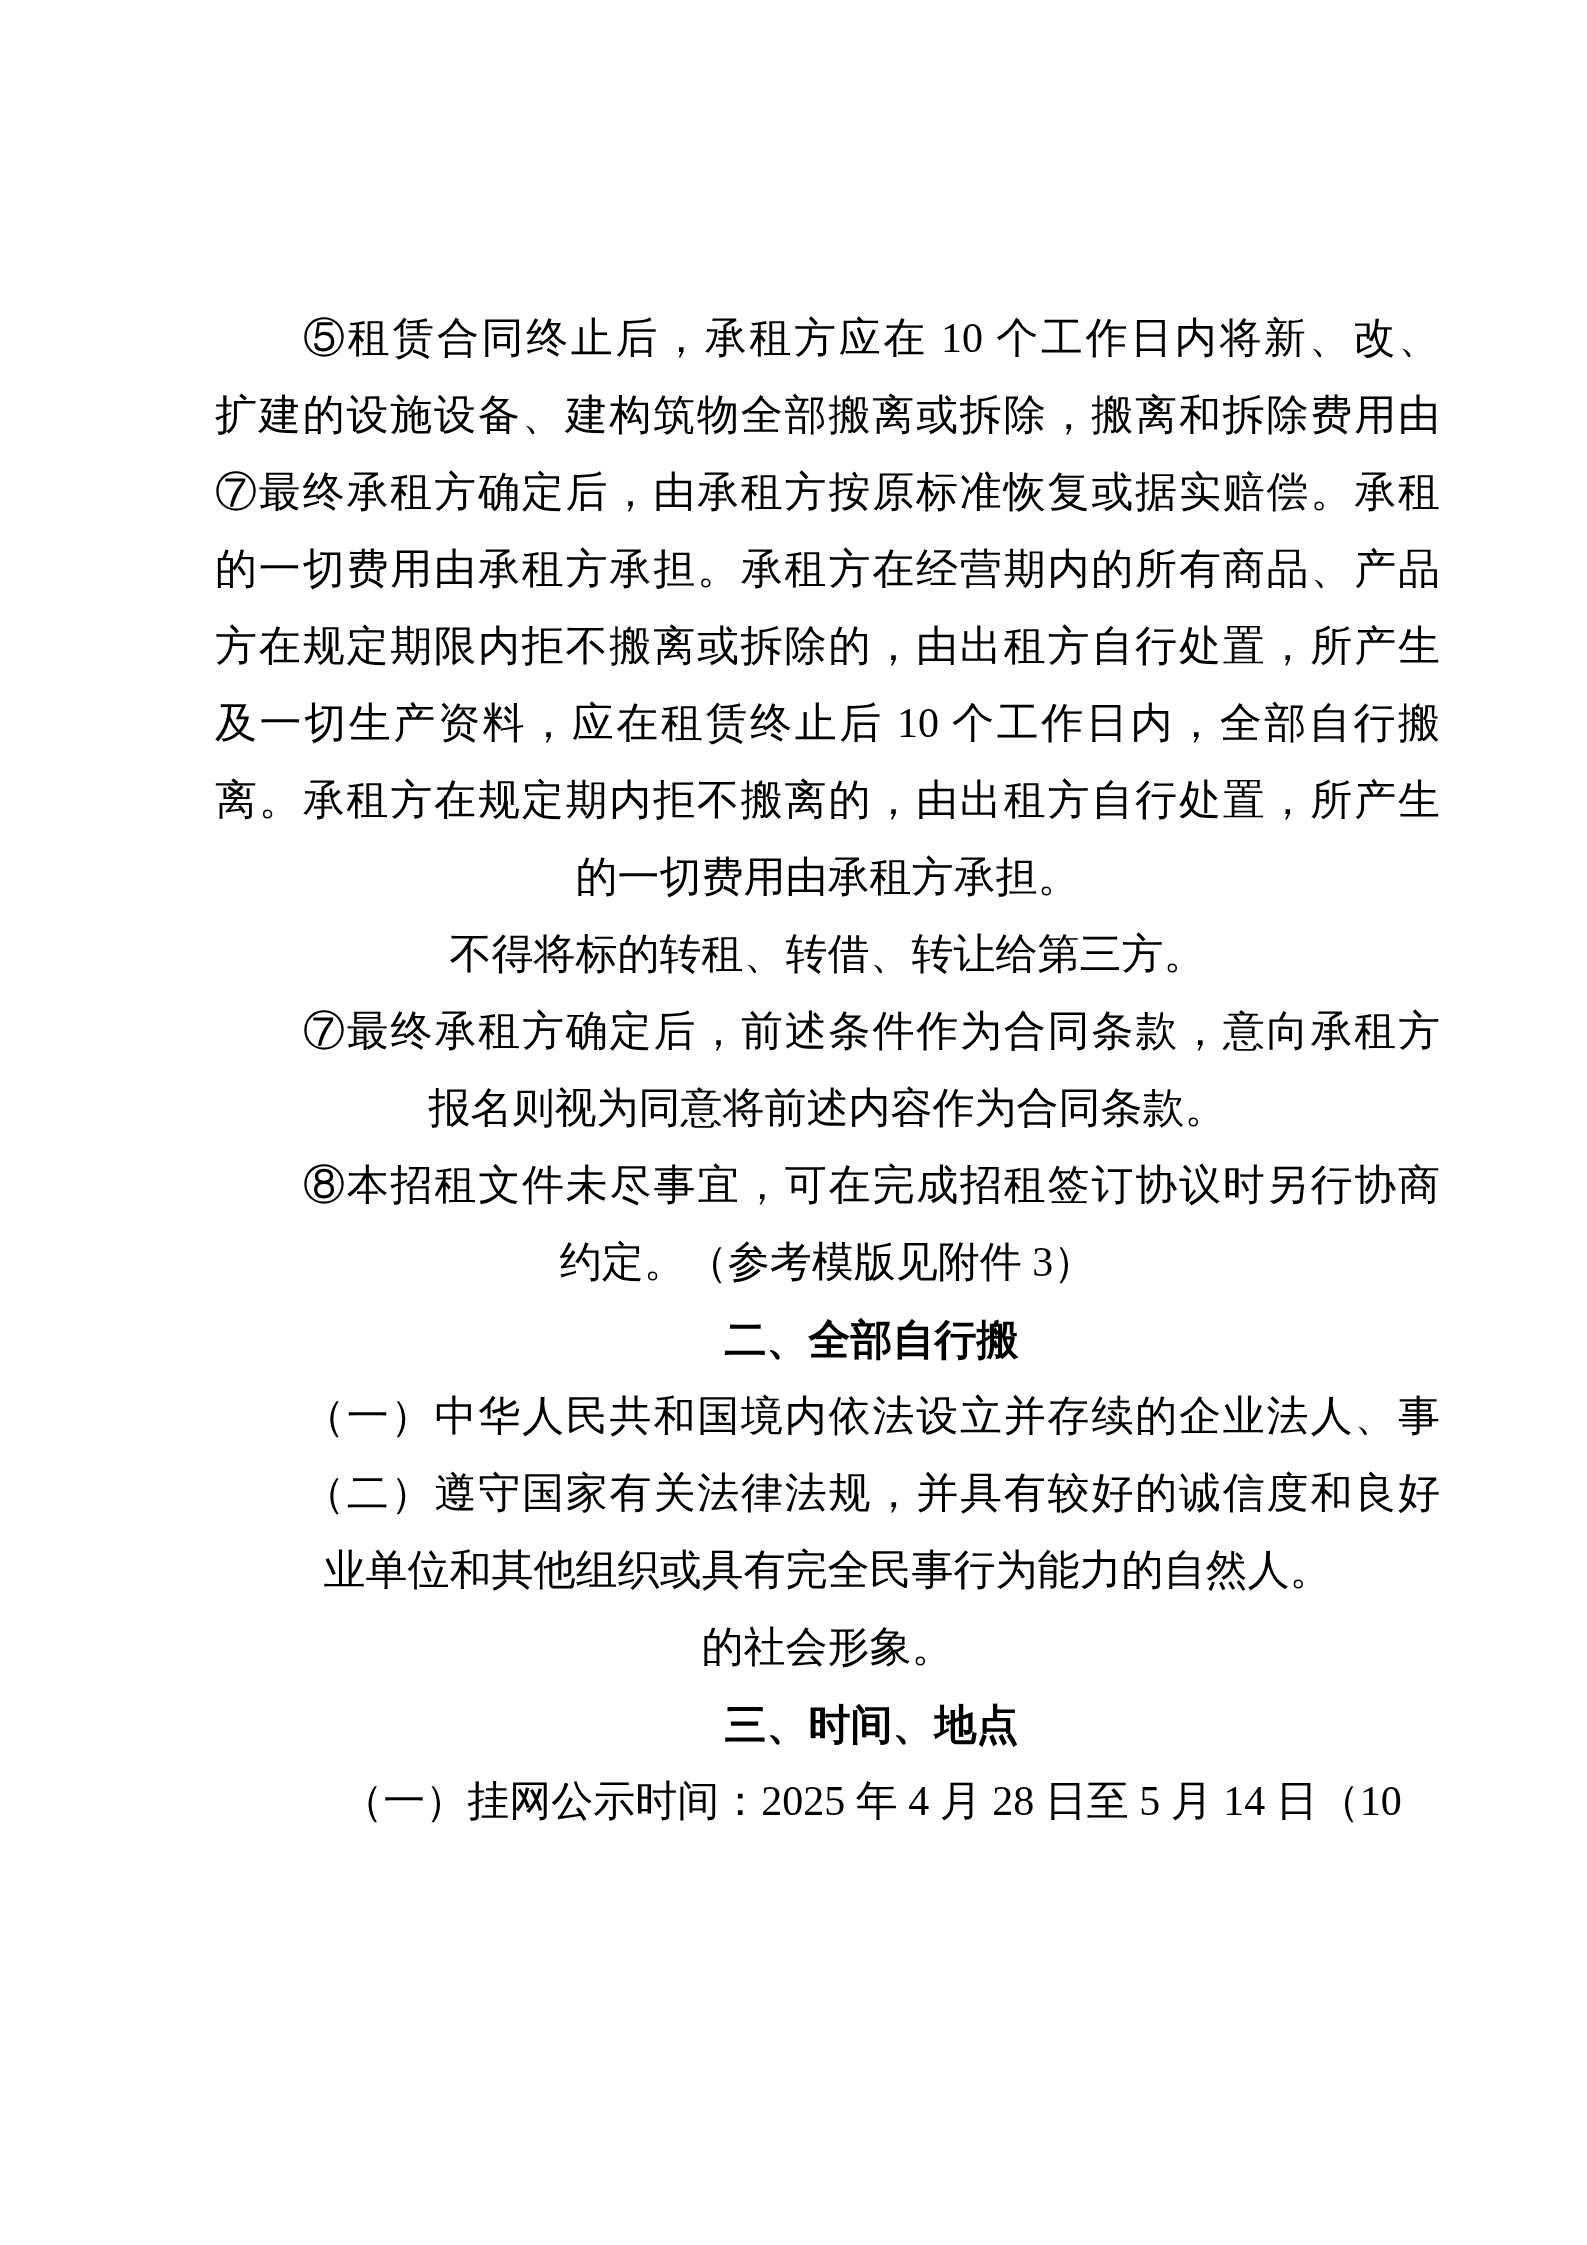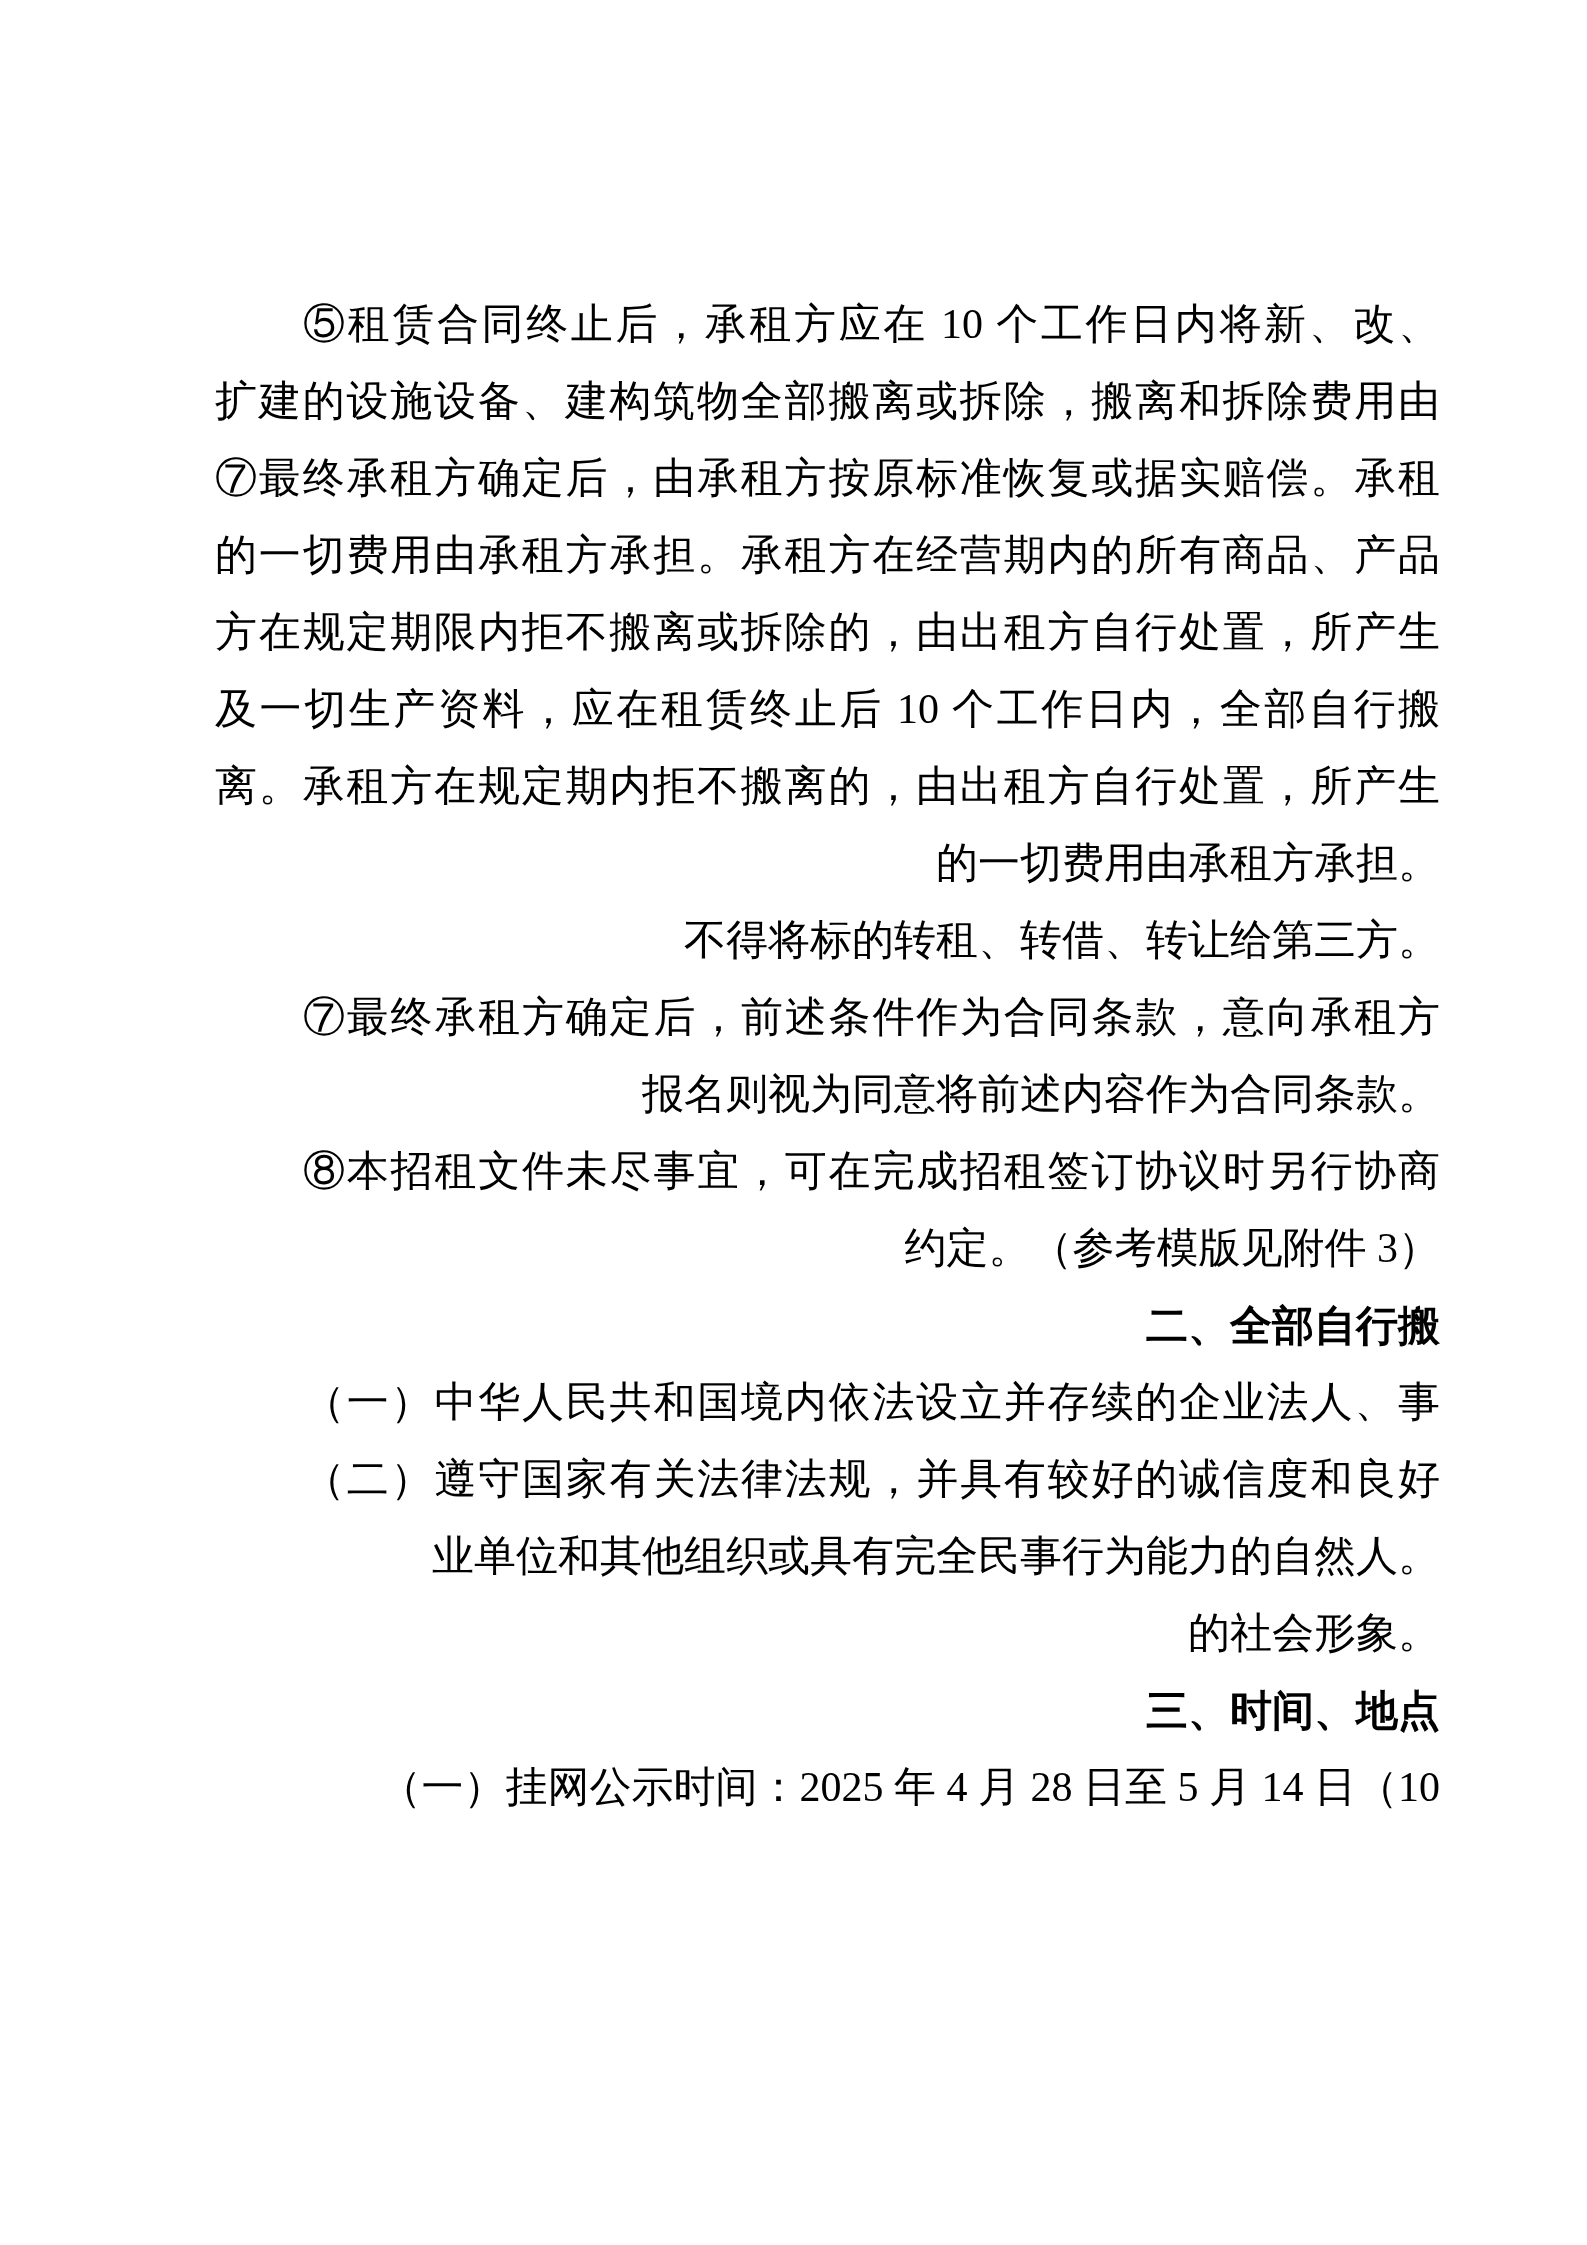--- a/index.html
+++ b/index.html
@@ -10,38 +10,38 @@
     width: 1587px;
     height: 2245px;
     background: #ffffff;
     position: relative;
     color: #000000;
     font-family: "Liberation Serif", "DejaVu Serif", serif;
   }
   .page {
     position: absolute;
     left: 0;
-    top: 0;
+    top: 14px;
     width: 1587px;
     height: 1953px;
     background: #ffffff;
     overflow: hidden;
   }
   .textblock {
     position: absolute;
     left: 215px;
     top: 286px;
     width: 1225px;
   }
   .line {
     height: 77px;
     line-height: 77px;
     font-size: 42px;
     letter-spacing: 0;
-    text-align: right;
+    text-align: center;
   }
   
   .j {
     text-align: justify;
     text-align-last: justify;
   }
   
   .ind {
     text-indent: 88px;
   }

